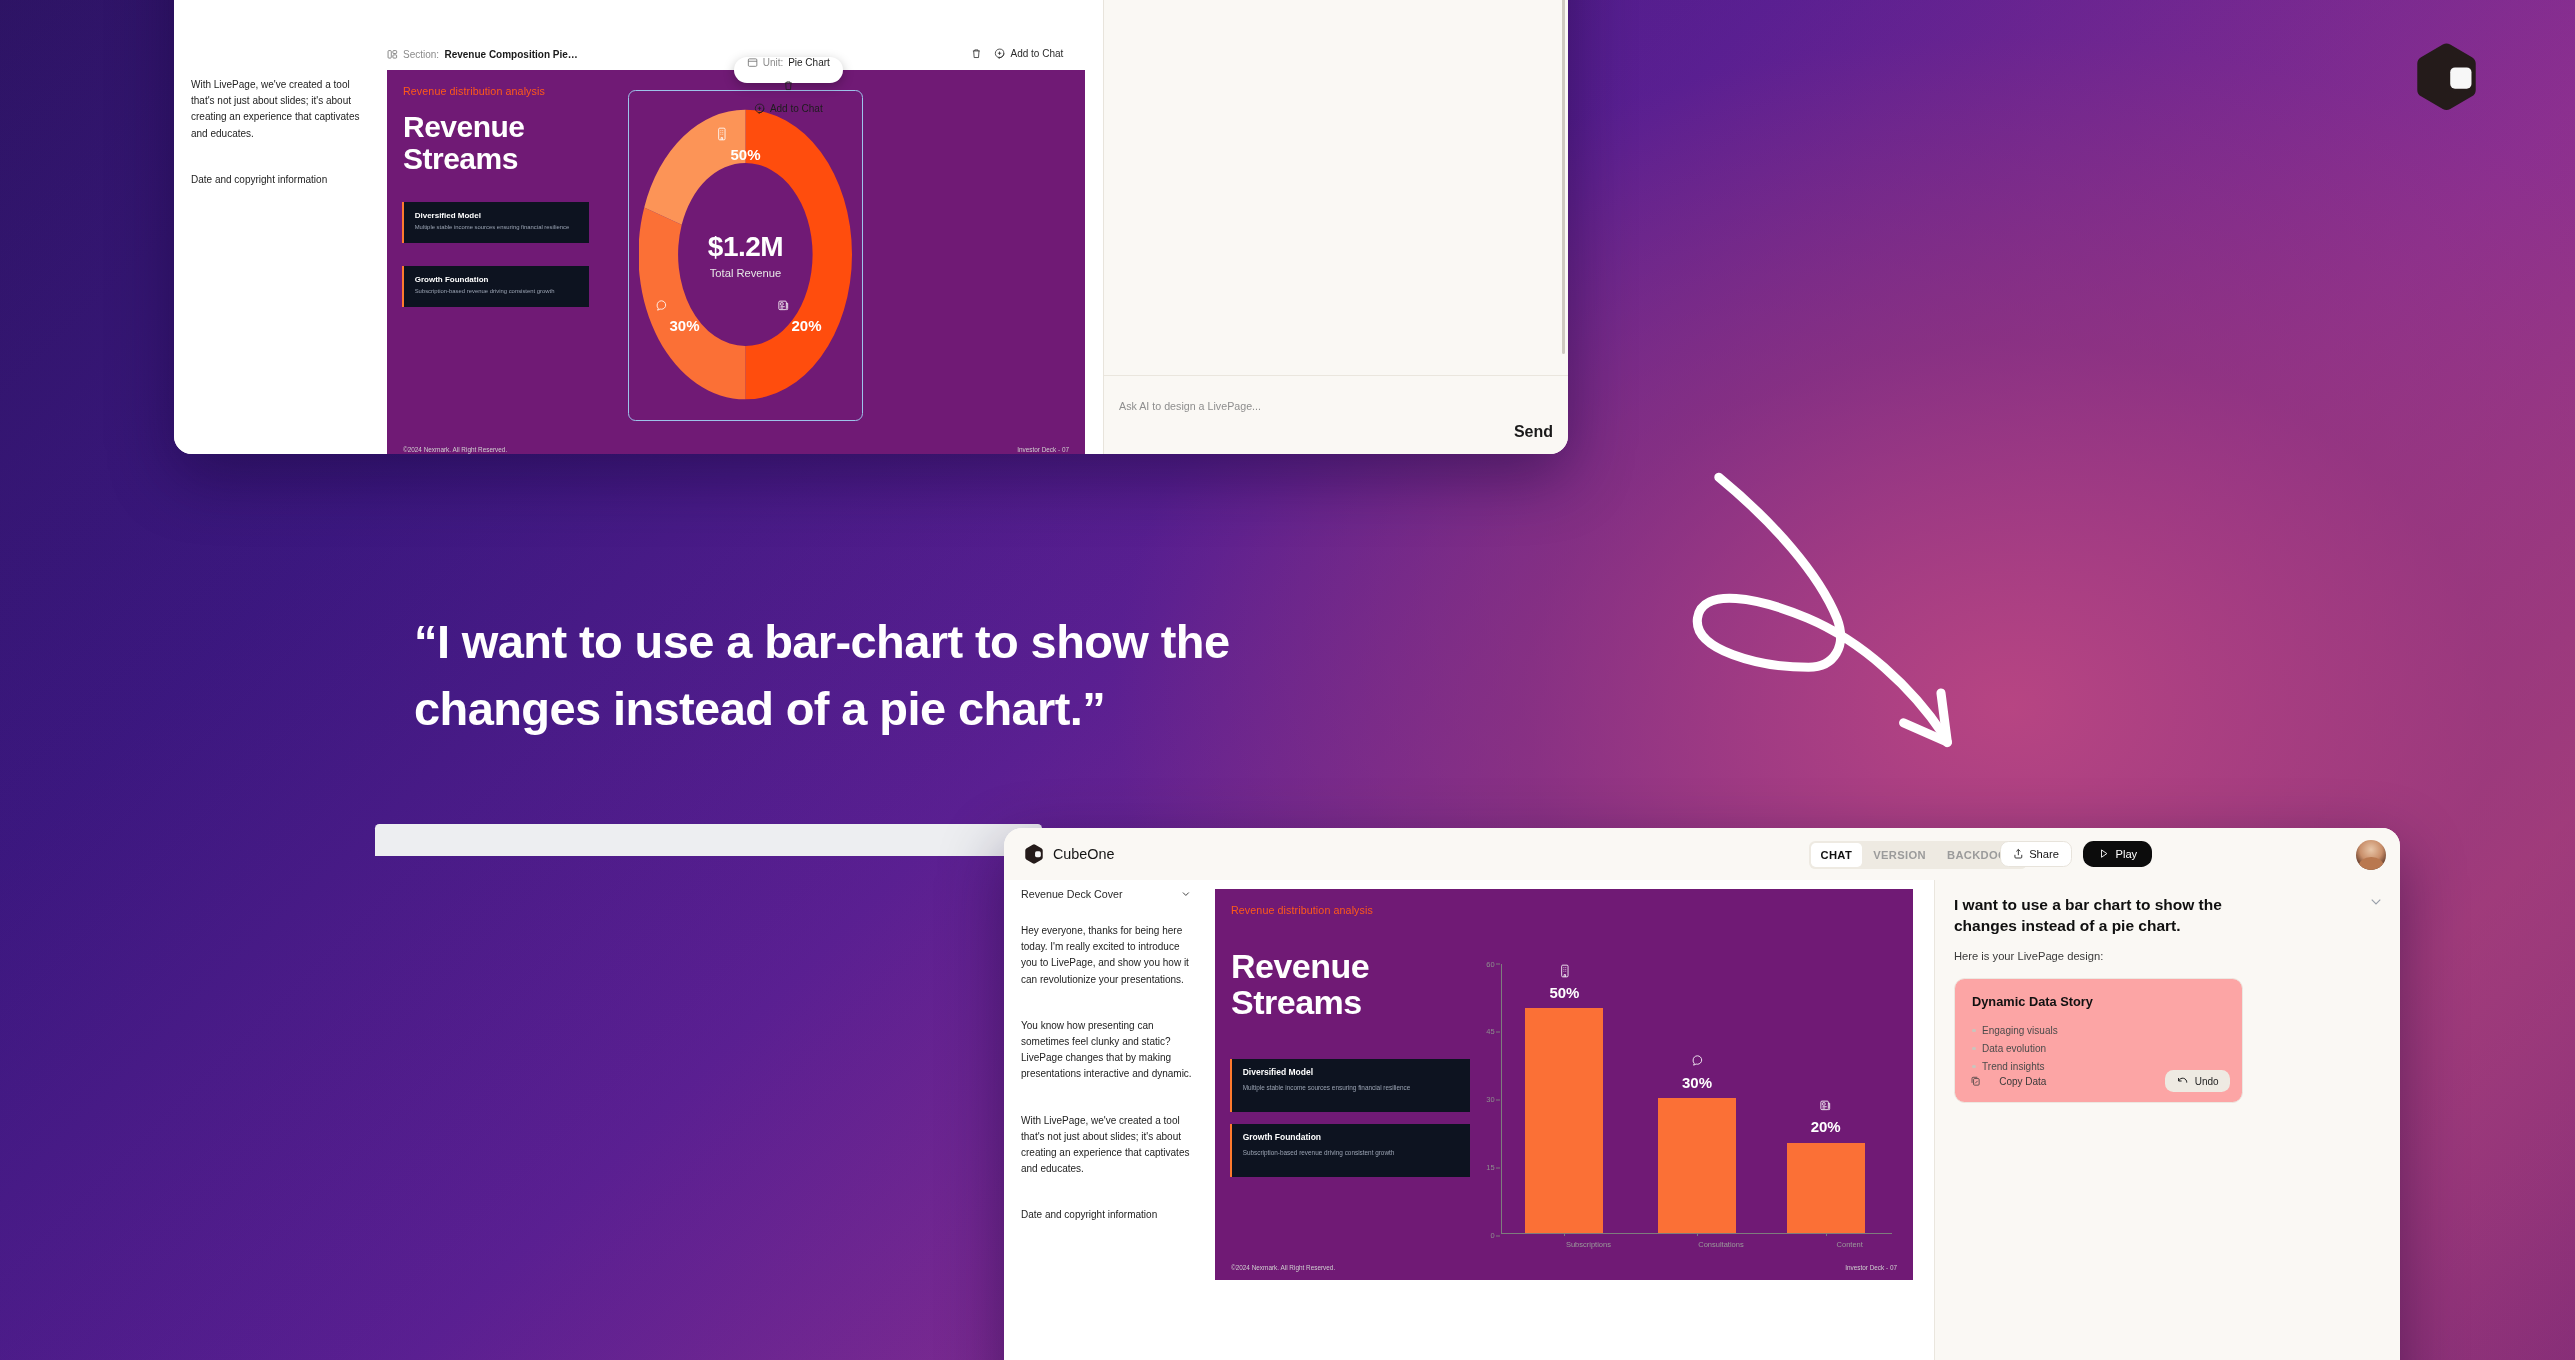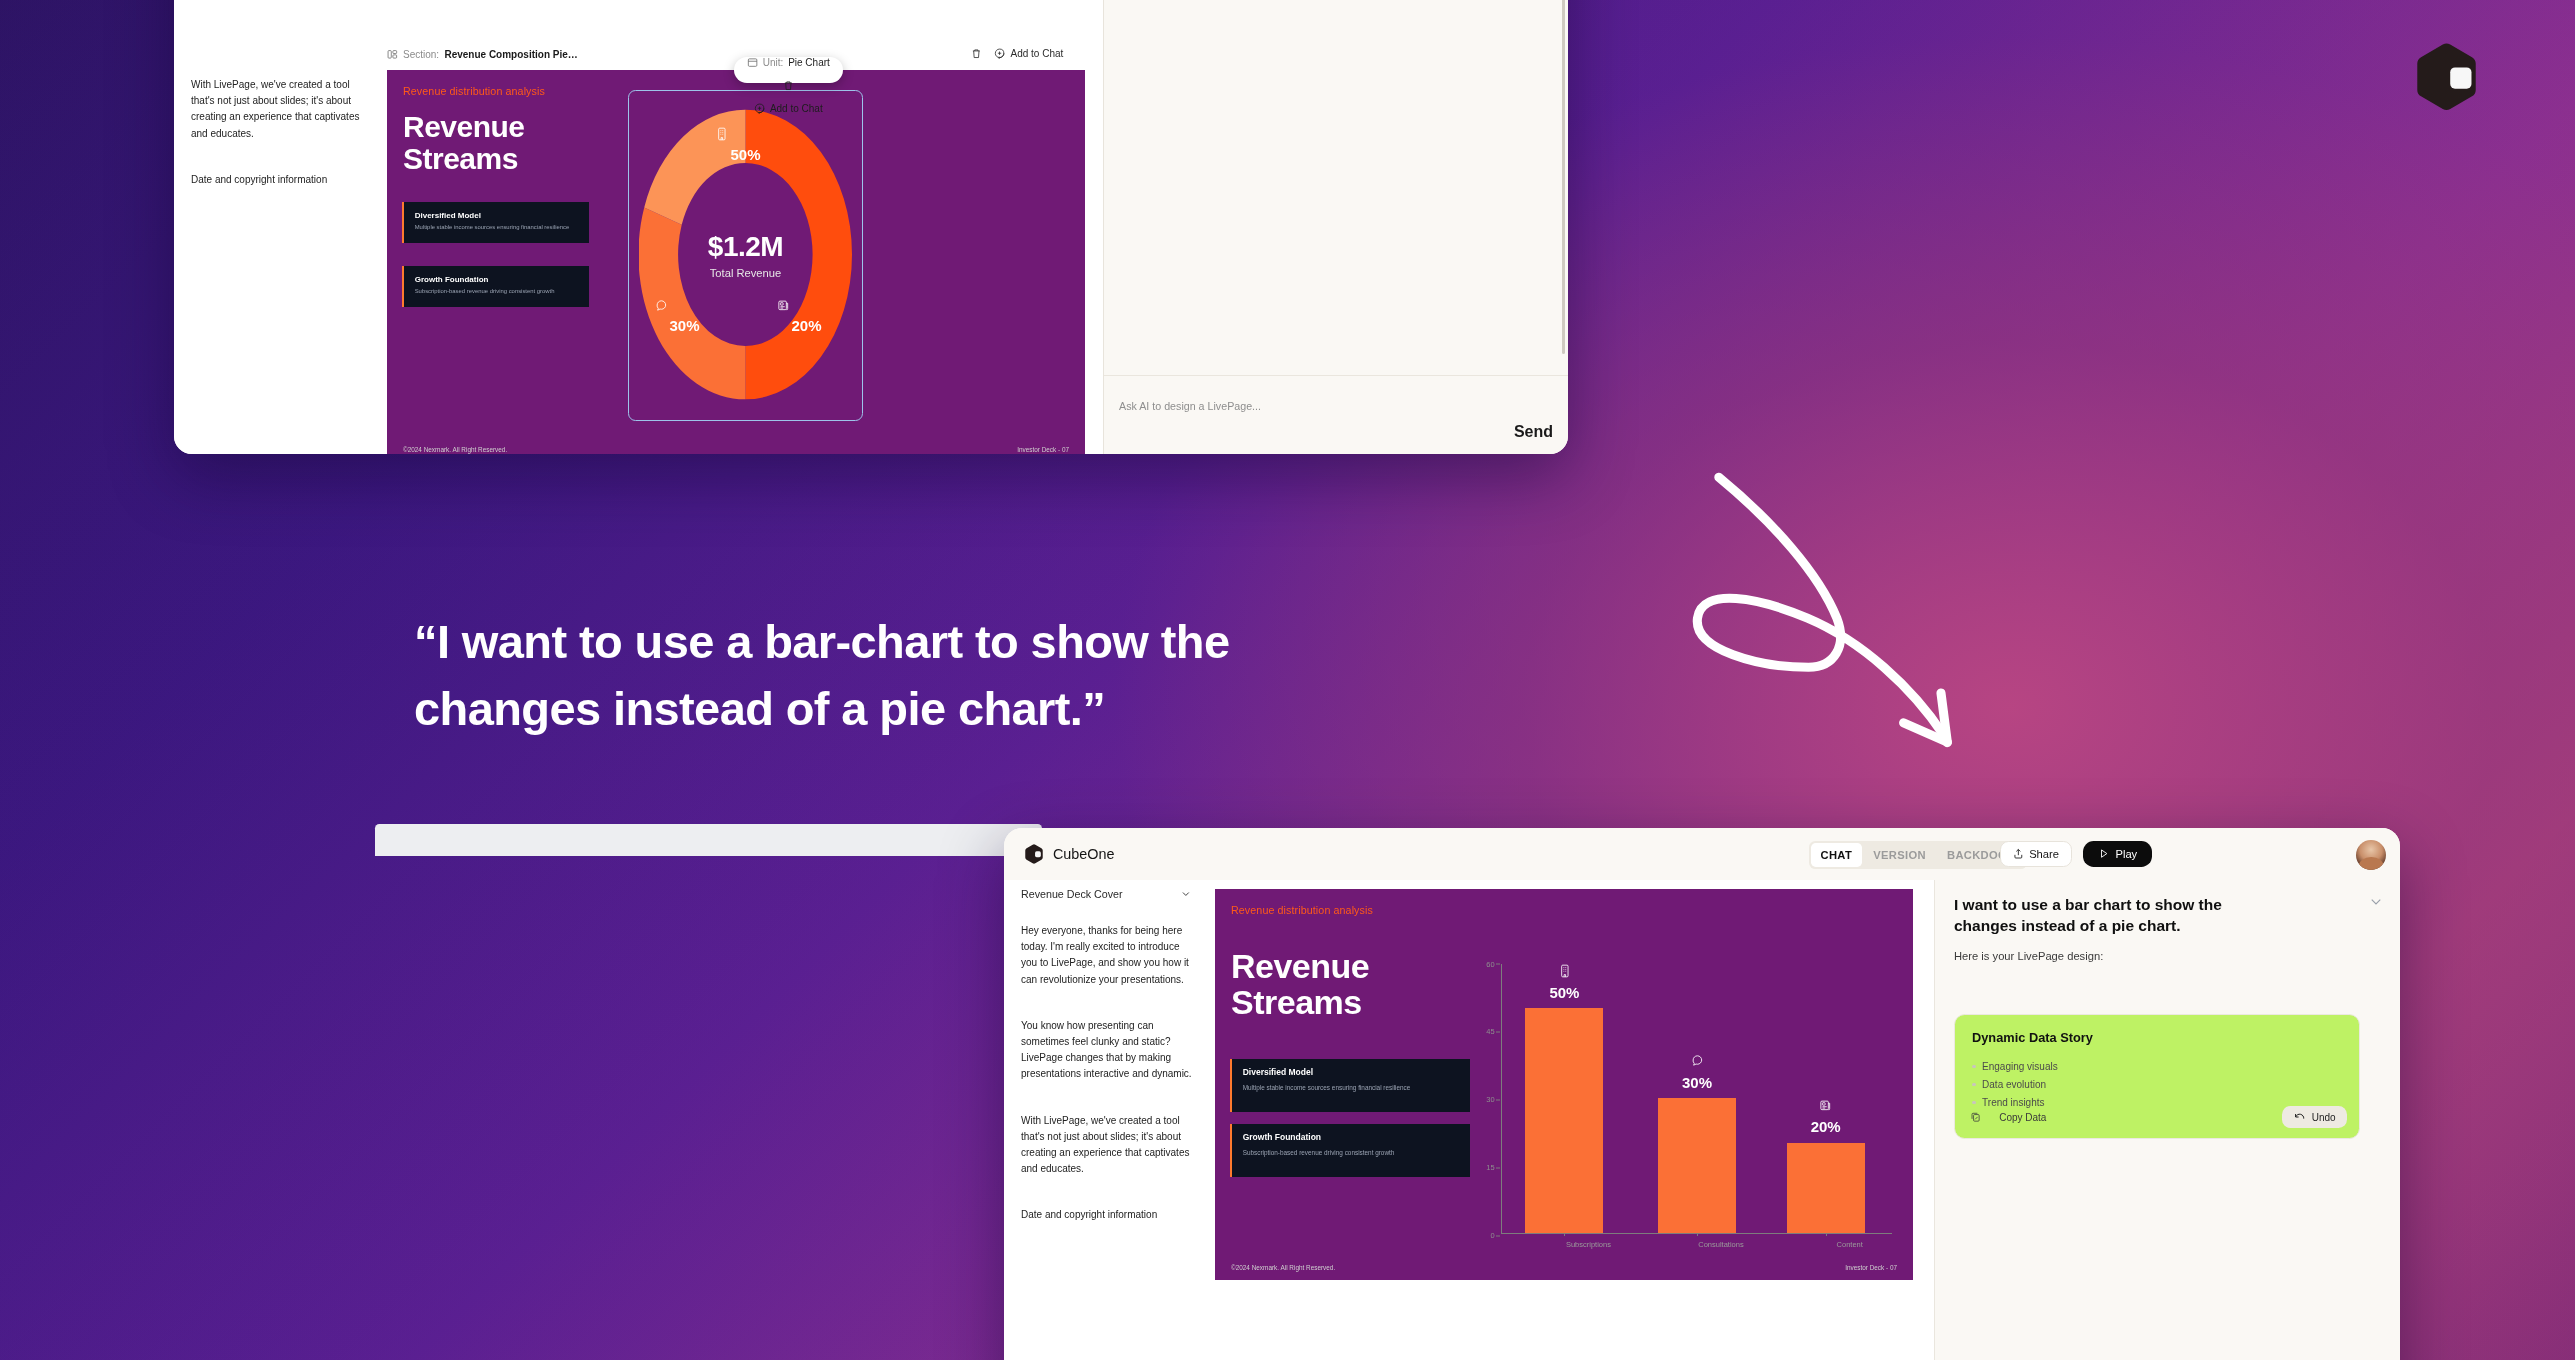--- a/index.html
+++ b/index.html
@@ -308,24 +308,23 @@
     font-size: 15.5px; font-weight: 700; line-height: 1.35;
     color: #101010;
   }
   .chev-collapse { position: absolute; right: 17px; top: 17px; cursor: pointer; }
   .chat-sub {
     position: absolute; left: 19px; top: 70px;
     font-size: 11.2px; color: #3a3a3a;
   }
   .design-card {
     position: absolute; left: 19px; top: 98px;
-    width: 406px; height: 125px;
-    background: #bef264; border: 1.1px solid #ece8e1;
+    width: 289px; height: 125px;
+    background: #fca5a5; border: 1.1px solid #ece8e1;
     border-radius: 10.7px;
-    margin-top: 36px;
   }
   .design-card .dc-title {
     position: absolute; left: 17px; top: 15px;
     font-size: 12.8px; font-weight: 700; color: #111;
   }
   .dc-list { position: absolute; left: 17px; top: 46px; }
   .dc-li { display:flex; align-items:flex-start; gap: 6.4px; margin-bottom: 7px; }
   .dc-li .dot { width: 3.7px; height: 3.7px; border-radius: 50%; background: #c9c5bd; margin-top: 3.7px; flex: 0 0 auto; }
   .dc-li .txt { font-size: 10px; color: #4b4b4b; }
   .dc-foot {

